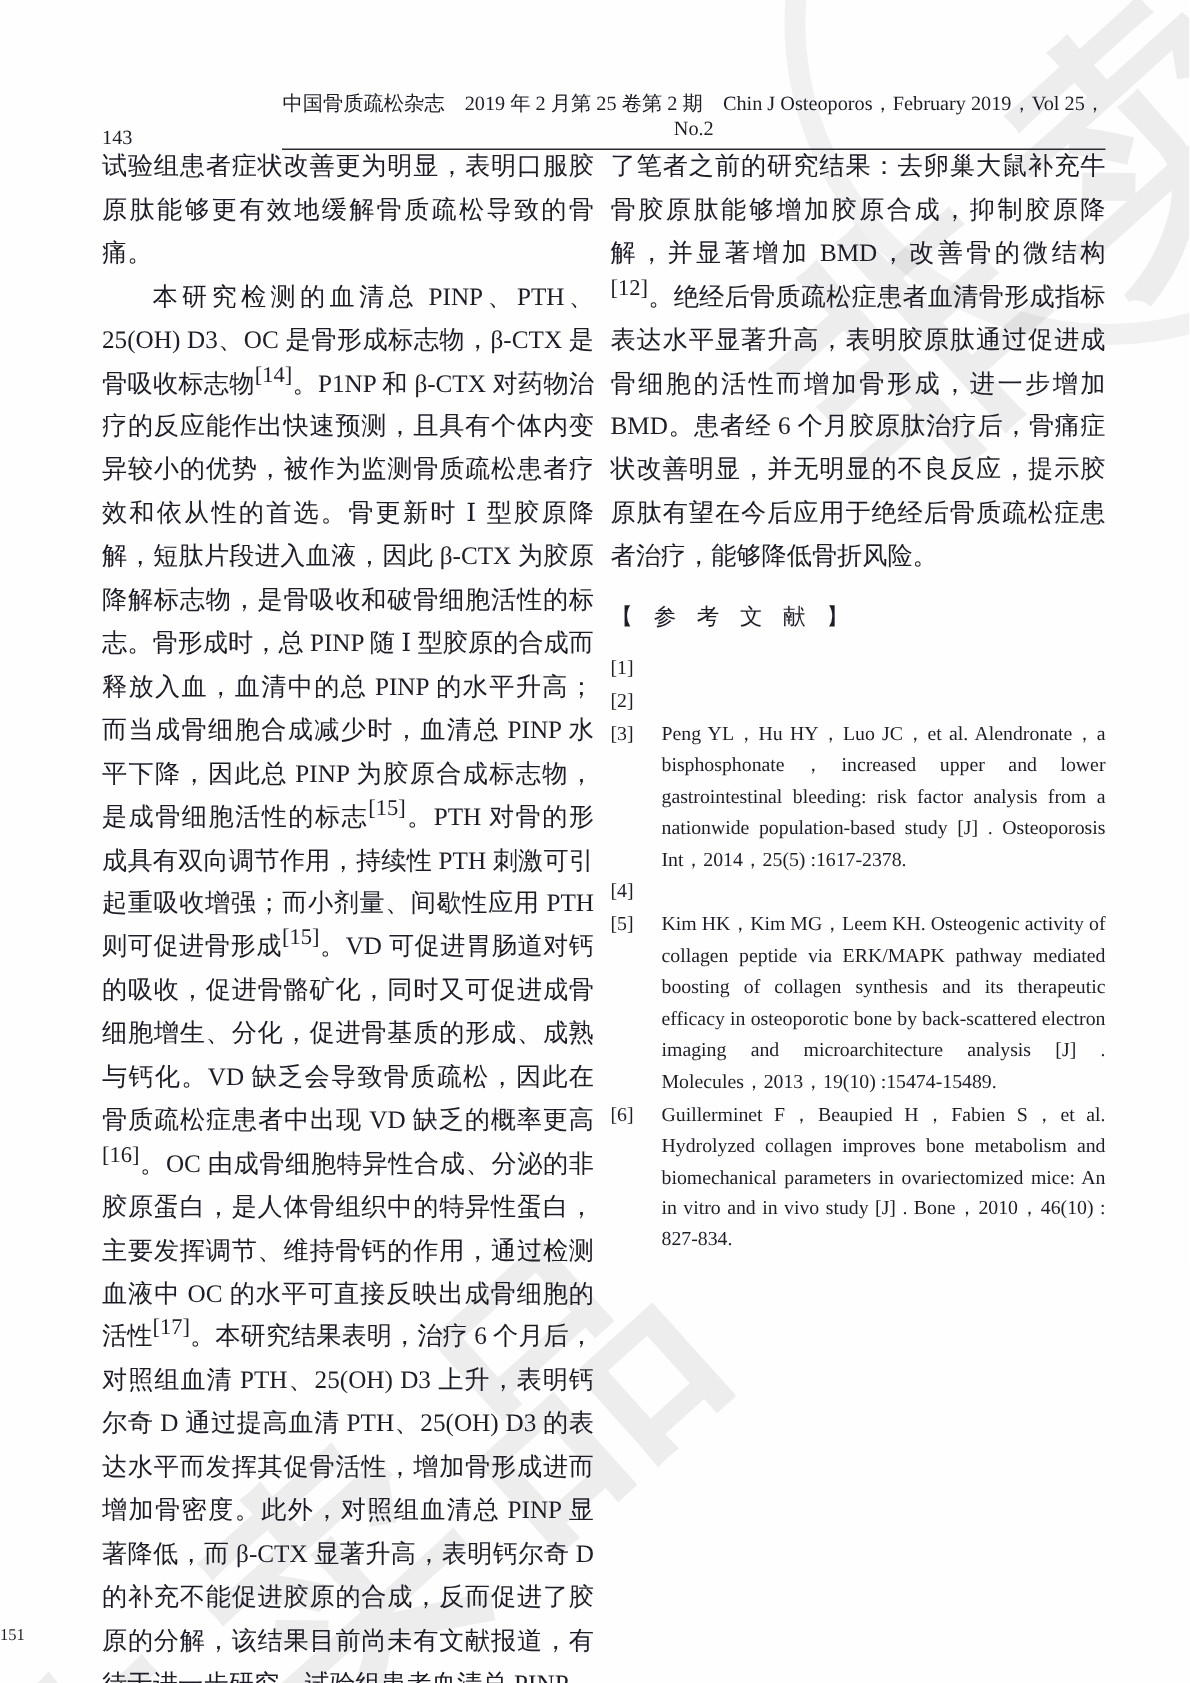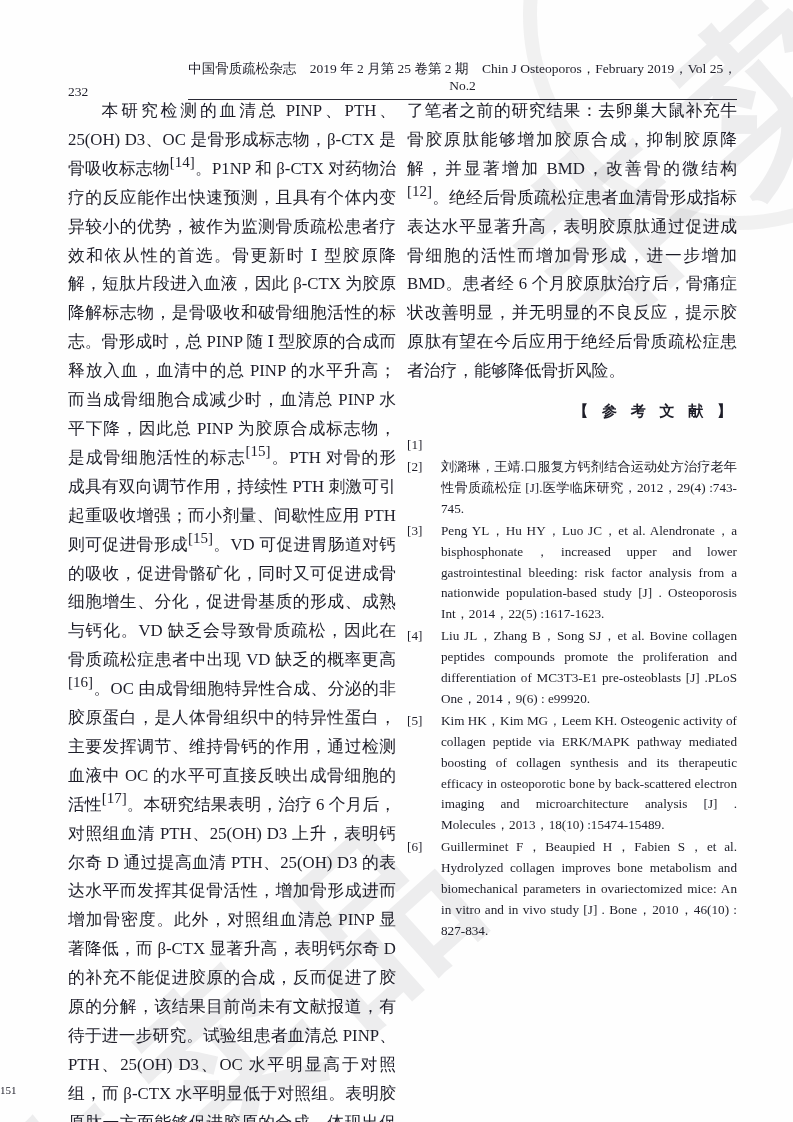--- a/index.html
+++ b/index.html
@@ -75,23 +75,23 @@
     text-indent: 2em;
   }
   p.body.no-indent { text-indent: 0; }
   p.body sup {
     font-size: 15px;
     vertical-align: super;
     line-height: 0;
   }
   
   .ref-heading {
-    text-align: right;
+    text-align: left;
     font-size: 15px;
-    font-weight: bold;
+    font-weight: normal;
     letter-spacing: 5px;
     margin: 16px 0 14px 0;
   }
   .refs { }
   .ref {
     display: flex;
     font-size: 13.2px;
     line-height: 20.9px;
     margin-bottom: 1px;
   }
@@ -116,55 +116,54 @@
 </head>
 <body>
 
 <div class="page">
 
   <div class="wm-circle"></div>
   <div class="wm" style="top:-35px; right:-290px;">非卖品</div>
   <div class="wm" style="top:930px; left:-70px;">非卖品</div>
 
   <div class="header">
-    <span class="page-no-top">232</span>
+    <span class="page-no-top">143</span>
     <span class="journal-line">中国骨质疏松杂志　2019 年 2 月第 25 卷第 2 期　Chin J Osteoporos，February 2019，Vol 25，No.2</span>
   </div>
 
   <div class="columns">
 
     <div class="col-left">
+      <p class="body no-indent">试验组患者症状改善更为明显，表明口服胶原肽能够更有效地缓解骨质疏松导致的骨痛。</p>
       <p class="body">本研究检测的血清总 PINP、PTH、25(OH) D3、OC 是骨形成标志物，β-CTX 是骨吸收标志物<sup>[14]</sup>。P1NP 和 β-CTX 对药物治疗的反应能作出快速预测，且具有个体内变异较小的优势，被作为监测骨质疏松患者疗效和依从性的首选。骨更新时 Ⅰ 型胶原降解，短肽片段进入血液，因此 β-CTX 为胶原降解标志物，是骨吸收和破骨细胞活性的标志。骨形成时，总 PINP 随 Ⅰ 型胶原的合成而释放入血，血清中的总 PINP 的水平升高；而当成骨细胞合成减少时，血清总 PINP 水平下降，因此总 PINP 为胶原合成标志物，是成骨细胞活性的标志<sup>[15]</sup>。PTH 对骨的形成具有双向调节作用，持续性 PTH 刺激可引起重吸收增强；而小剂量、间歇性应用 PTH 则可促进骨形成<sup>[15]</sup>。VD 可促进胃肠道对钙的吸收，促进骨骼矿化，同时又可促进成骨细胞增生、分化，促进骨基质的形成、成熟与钙化。VD 缺乏会导致骨质疏松，因此在骨质疏松症患者中出现 VD 缺乏的概率更高<sup>[16]</sup>。OC 由成骨细胞特异性合成、分泌的非胶原蛋白，是人体骨组织中的特异性蛋白，主要发挥调节、维持骨钙的作用，通过检测血液中 OC 的水平可直接反映出成骨细胞的活性<sup>[17]</sup>。本研究结果表明，治疗 6 个月后，对照组血清 PTH、25(OH) D3 上升，表明钙尔奇 D 通过提高血清 PTH、25(OH) D3 的表达水平而发挥其促骨活性，增加骨形成进而增加骨密度。此外，对照组血清总 PINP 显著降低，而 β-CTX 显著升高，表明钙尔奇 D 的补充不能促进胶原的合成，反而促进了胶原的分解，该结果目前尚未有文献报道，有待于进一步研究。试验组患者血清总 PINP、PTH、25(OH) D3、OC 水平明显高于对照组，而 β-CTX 水平明显低于对照组。表明胶原肽一方面能够促进胶原的合成，体现出促成骨细胞的活性，与笔者以前的报道一致；另一方面能够抑制胶原降解，体现出抑制破骨细胞的活性，在一定程度上改善了骨质疏松的症状。从骨代谢水平而言，试验组疗效显著优于对照组。</p>
 
     </div>
 
     <div class="col-right">
       <p class="body no-indent">了笔者之前的研究结果：去卵巢大鼠补充牛骨胶原肽能够增加胶原合成，抑制胶原降解，并显著增加 BMD，改善骨的微结构<sup>[12]</sup>。绝经后骨质疏松症患者血清骨形成指标表达水平显著升高，表明胶原肽通过促进成骨细胞的活性而增加骨形成，进一步增加 BMD。患者经 6 个月胶原肽治疗后，骨痛症状改善明显，并无明显的不良反应，提示胶原肽有望在今后应用于绝经后骨质疏松症患者治疗，能够降低骨折风险。</p>
 
       <div class="ref-heading">【 参 考 文 献 】</div>
 
       <div class="refs">
         <div class="ref">
           <span class="ref-num">[1]</span>
         </div>
         <div class="ref">
           <span class="ref-num">[2]</span>
-          <span class="ref-text">刘潞琳，王靖.口服复方钙剂结合运动处方治疗老年性骨质疏松症 [J].医学临床研究，2012，29(4) :743-745.</span>
         </div>
         <div class="ref">
           <span class="ref-num">[3]</span>
-          <span class="ref-text">Peng YL，Hu HY，Luo JC，et al. Alendronate，a bisphosphonate，increased upper and lower gastrointestinal bleeding: risk factor analysis from a nationwide population-based study [J] . Osteoporosis Int，2014，22(5) :1617-1623.</span>
+          <span class="ref-text">Peng YL，Hu HY，Luo JC，et al. Alendronate，a bisphosphonate，increased upper and lower gastrointestinal bleeding: risk factor analysis from a nationwide population-based study [J] . Osteoporosis Int，2014，25(5) :1617-2378.</span>
         </div>
         <div class="ref">
           <span class="ref-num">[4]</span>
-          <span class="ref-text">Liu JL，Zhang B，Song SJ，et al. Bovine collagen peptides compounds promote the proliferation and differentiation of MC3T3-E1 pre-osteoblasts [J] .PLoS One，2014，9(6) : e99920.</span>
         </div>
         <div class="ref">
           <span class="ref-num">[5]</span>
-          <span class="ref-text">Kim HK，Kim MG，Leem KH. Osteogenic activity of collagen peptide via ERK/MAPK pathway mediated boosting of collagen synthesis and its therapeutic efficacy in osteoporotic bone by back-scattered electron imaging and microarchitecture analysis [J] . Molecules，2013，18(10) :15474-15489.</span>
+          <span class="ref-text">Kim HK，Kim MG，Leem KH. Osteogenic activity of collagen peptide via ERK/MAPK pathway mediated boosting of collagen synthesis and its therapeutic efficacy in osteoporotic bone by back-scattered electron imaging and microarchitecture analysis [J] . Molecules，2013，19(10) :15474-15489.</span>
         </div>
         <div class="ref">
           <span class="ref-num">[6]</span>
           <span class="ref-text">Guillerminet F，Beaupied H，Fabien S，et al. Hydrolyzed collagen improves bone metabolism and biomechanical parameters in ovariectomized mice: An in vitro and in vivo study [J] . Bone，2010，46(10) : 827-834.</span>
         </div>
 
       </div>
 
     </div>
 

